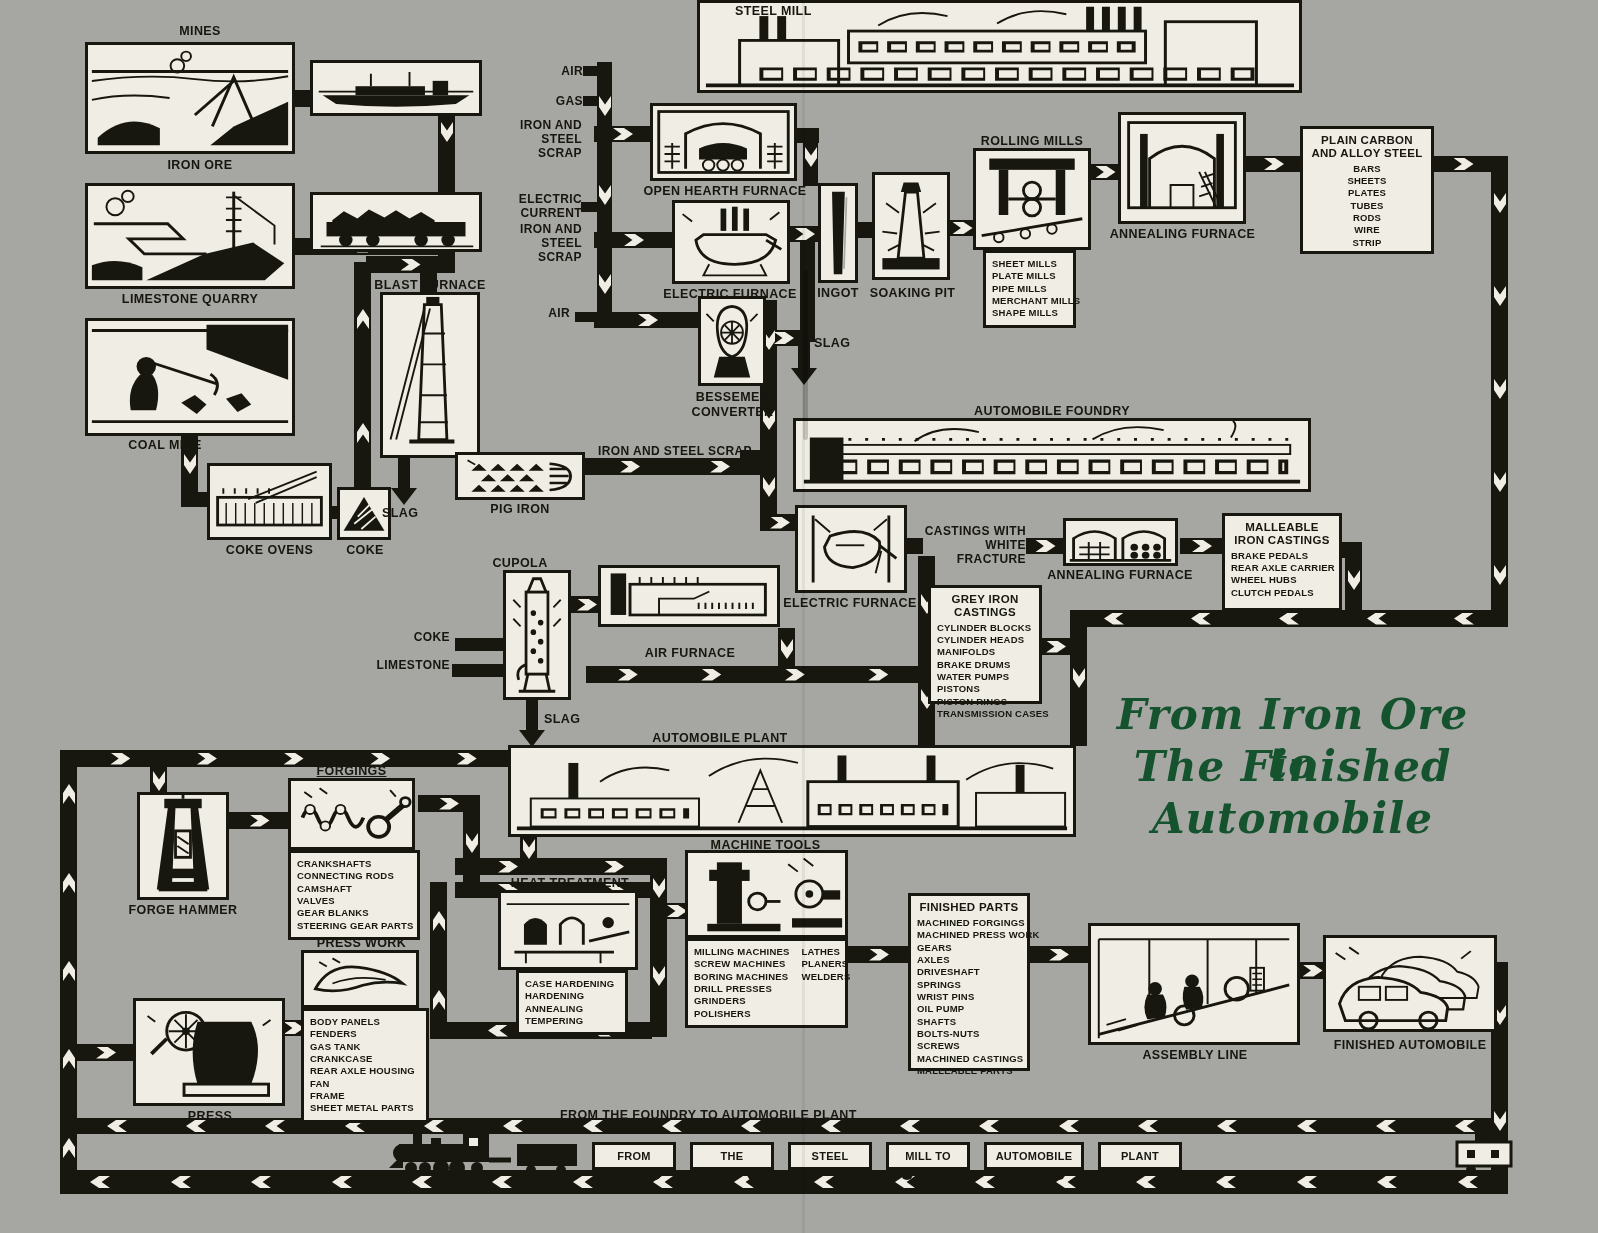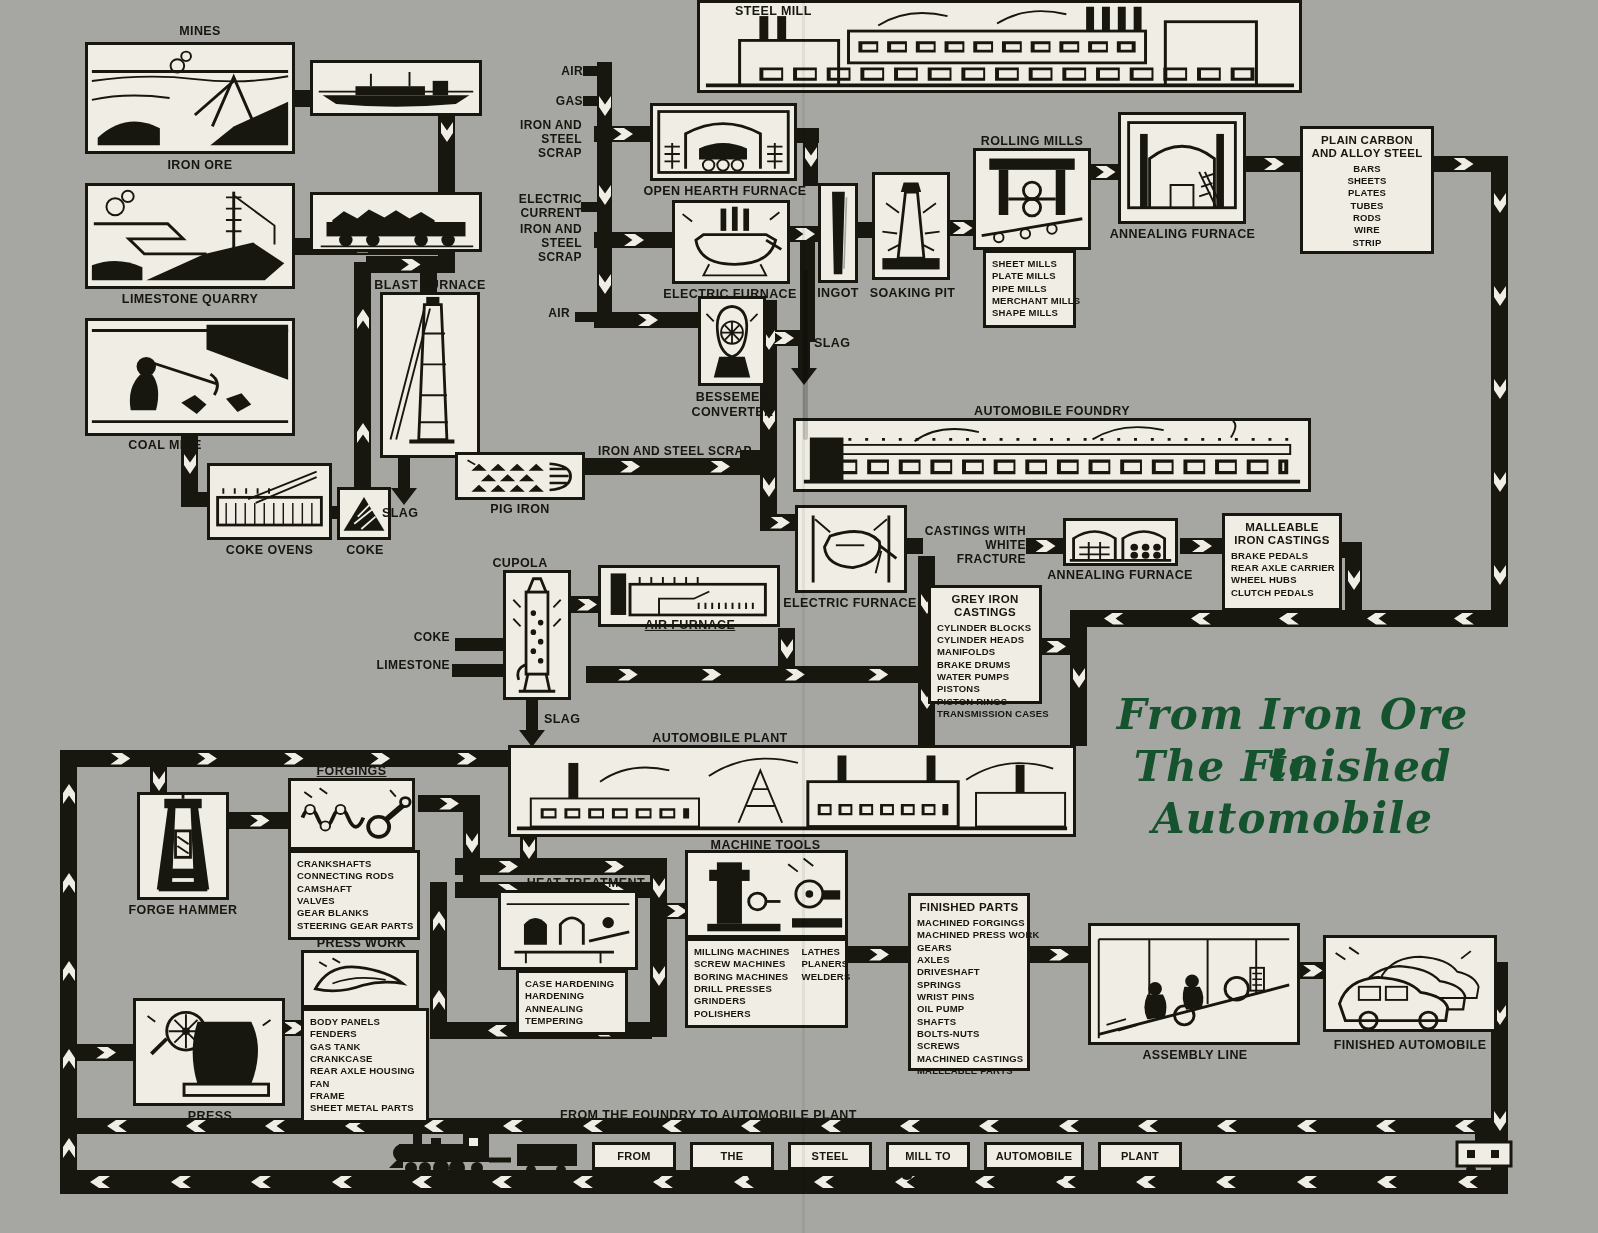--- a/index.html
+++ b/index.html
@@ -552,21 +552,21 @@
     </div>
   <div class="imgbox" style="left:598px;top:565px;width:182px;height:62px;">
       <svg viewBox="0 0 182 62" preserveAspectRatio="none">
         <rect x="30" y="18" width="140" height="34" stroke="#17160f" fill="none" stroke-width="3"></rect>
         <rect x="10" y="6" width="16" height="46" fill="#17160f"></rect>
         <path d="M100 42 H160" stroke="#17160f" stroke-width="7" stroke-dasharray="2 5" fill="none"></path>
         <path d="M40 18 V10 M52 18 V10 M64 18 V10 M76 18 V10 M88 18 V10 M100 18 V10" stroke="#17160f" fill="none" stroke-width="2"></path>
         <path d="M60 52 V34 H96 L112 26" stroke="#17160f" fill="none" stroke-width="2"></path>
       </svg>
     </div>
-  <div class="lbl" style="left:600px;top:618px;width:180px;text-decoration:underline;">AIR FURNACE</div>
+  <div class="lbl" style="left:600px;top:646px;width:180px;">AIR FURNACE</div>
   <div class="lbl r sm" style="left:378px;top:630px;width:72px;">COKE</div>
   <div class="lbl r sm" style="left:356px;top:658px;width:94px;">LIMESTONE</div>
   <div class="lbl l" style="left:544px;top:712px;width:60px;">SLAG</div>
 
   <div class="title-line" style="left:1095px;top:690px;width:395px;">From Iron Ore to</div>
   <div class="title-line" style="left:1095px;top:742px;width:395px;">The Finished</div>
   <div class="title-line" style="left:1095px;top:794px;width:395px;">Automobile</div>
 
   <div class="lbl" style="left:610px;top:731px;width:220px;">AUTOMOBILE PLANT</div>
   <div class="imgbox" style="left:508px;top:745px;width:568px;height:92px;">
@@ -651,21 +651,21 @@
         <path d="M52 14 V50 M34 32 H70 M40 20 L64 44 M64 20 L40 44" stroke="#17160f" fill="none" stroke-width="2"></path>
         <circle cx="52" cy="32" r="4" fill="#17160f"></circle>
         <path d="M32 40 L16 56" stroke="#17160f" fill="none" stroke-width="4"></path>
         <path d="M64 22 H120 Q134 50 120 88 H64 Q54 54 64 22 Z" fill="#17160f"></path>
         <rect x="50" y="88" width="88" height="12" stroke="#17160f" fill="none" stroke-width="3"></rect>
         <path d="M12 16 l8 6 M140 20 l-8 6" stroke="#17160f" fill="none" stroke-width="2"></path>
       </svg>
     </div>
   <div class="lbl" style="left:135px;top:1109px;width:150px;">PRESS</div>
 
-  <div class="lbl" style="left:495px;top:876px;width:150px;text-align:right;">HEAT TREATMENT</div>
+  <div class="lbl" style="left:495px;top:876px;width:150px;">HEAT TREATMENT</div>
   <div class="imgbox" style="left:498px;top:890px;width:140px;height:80px;">
       <svg viewBox="0 0 140 80" preserveAspectRatio="none">
         <path d="M6 12 H134" stroke="#17160f" fill="none" stroke-width="2"></path>
         <path d="M24 56 V34 Q36 20 48 34 V56 Z" fill="#17160f"></path>
         <path d="M62 56 V34 Q74 20 86 34 V56" stroke="#17160f" fill="none" stroke-width="3"></path>
         <path d="M14 64 H118" stroke="#17160f" fill="none" stroke-width="3"></path>
         <path d="M26 64 V76 M104 64 V76" stroke="#17160f" fill="none" stroke-width="2"></path>
         <path d="M92 52 L134 42" stroke="#17160f" fill="none" stroke-width="3"></path>
         <circle cx="112" cy="32" r="6" fill="#17160f"></circle>
       </svg>

